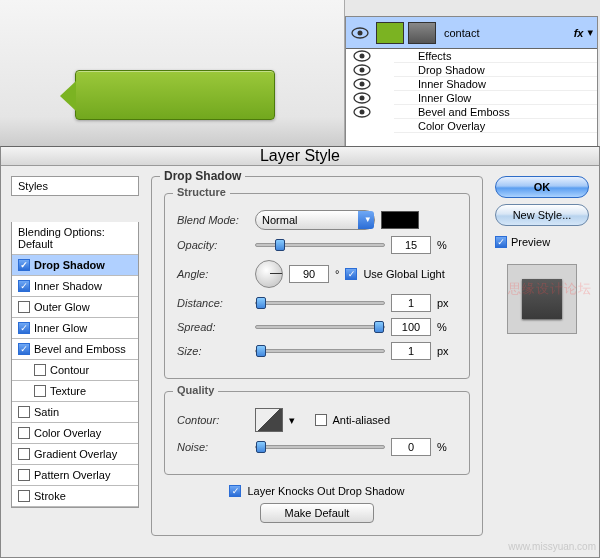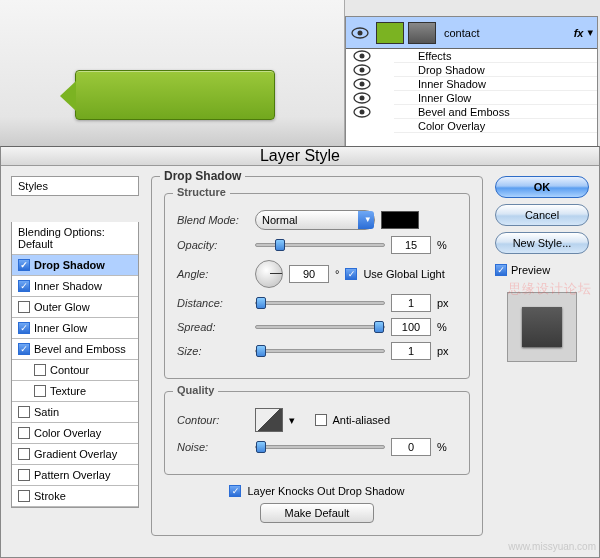--- a/index.html
+++ b/index.html
@@ -292,21 +292,20 @@
           <span>Layer Knocks Out Drop Shadow</span>
         </div>
         <div class="bottom-buttons">
           <button class="btn-sm">Make Default</button>
         </div>
       </div>
     </div>
 
     <div class="right-col">
       <div class="aqua-btn primary">OK</div>
-      <div class="aqua-btn">Cancel</div>
       <div class="aqua-btn">New Style...</div>
       <div class="preview-row">
         <span class="cb on">✓</span>
         <span>Preview</span>
       </div>
       <div class="preview-box"></div>
     </div>
 
   </div>
 </div>

